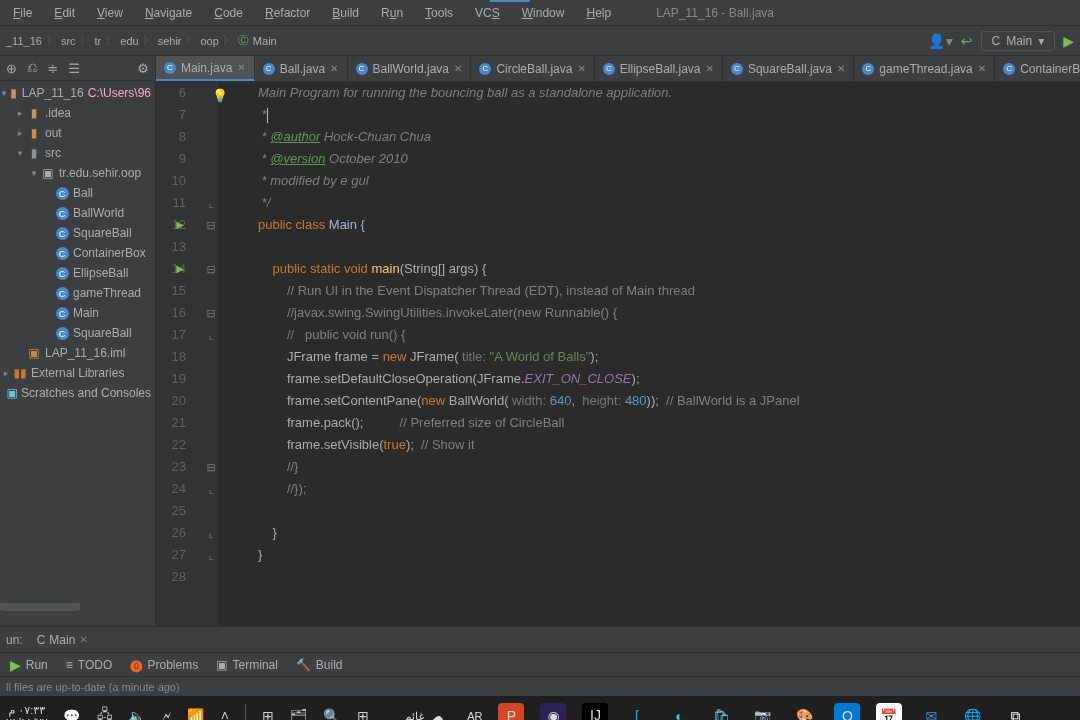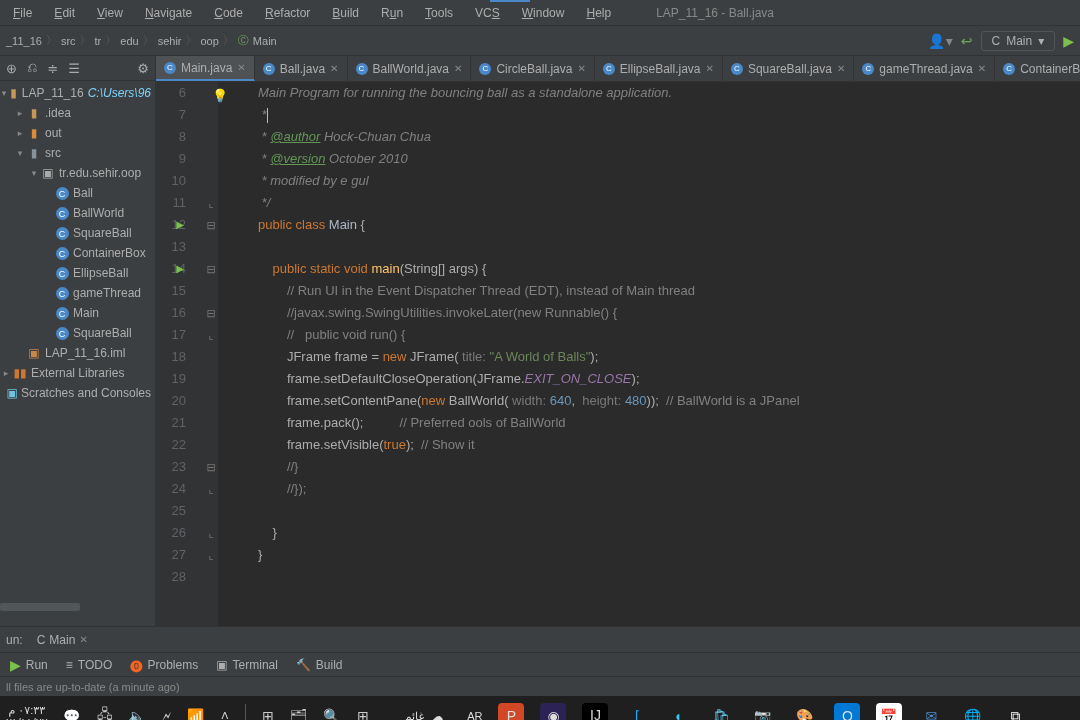--- a/index.html
+++ b/index.html
@@ -30,21 +30,21 @@
 .tree-row .chev { width: 12px; color: #888; font-size: 9px; text-align:center;}
 .tree-row .ico { width: 16px; text-align:center; }
 .tree-row .folder-brown { color: #c69757; }
 .tree-row .folder-orange { color: #d98d3e; }
 .tree-row .folder-blue { color: #87939a; }
 .tree-row .pkg { color: #a9a9a9; }
 .tree-row .class-c { background: #4a88c7; color:#fff; border-radius: 50%; width: 13px; height: 13px; font-size: 9px; display:inline-flex; align-items:center; justify-content:center;}
 .tree-row .iml { color: #c7864a; }
 .tree-row .lib { color: #cc7832;}
 .tree-label { margin-left: 3px; }
-.tree-hint { color: #7dd3fc; margin-left: 4px; font-style: italic;}
+.tree-hint { color: #f9a8d4; margin-left: 4px;}
 .indent-0 { padding-left: 0px; } .indent-1 { padding-left: 14px; } .indent-2 { padding-left: 28px; }
 .indent-3 { padding-left: 42px; }
 
 .tree-scroll { height: 8px; background:#515658; width: 80px; border-radius:2px; position:relative; margin-top:200px;}
 .tree-scroll .sc-in{height:8px; width:0;}
 
 .editor-area { flex: 1; display: flex; flex-direction: column; background: #2b2b2b; overflow:hidden;}
 .tabs { display: flex; background: #3c3f41; height: 26px; border-bottom: 1px solid #323232; overflow:hidden;}
 .tab { display: flex; align-items: center; gap: 5px; padding: 0 8px; border-right: 1px solid #323232; font-size: 12px; cursor: pointer; }
 .tab.active { background: #4e5254; border-bottom: 2px solid #4a88c7;}
@@ -341,21 +341,21 @@
         <div class="line"><span class="c-comment"> */</span></div>
         <div class="line"><span class="c-keyword">public </span><span class="c-keyword">class </span><span class="c-class">Main </span><span>{</span></div>
         <div class="line"></div>
         <div class="line"><span class="c-keyword">    public static void </span><span class="c-method">main</span><span>(String[] args) {</span></div>
         <div class="line"><span class="c-comm2">        // Run UI in the Event Dispatcher Thread (EDT), instead of Main thread</span></div>
         <div class="line"><span class="c-comm2">        //javax.swing.SwingUtilities.invokeLater(new Runnable() {</span></div>
         <div class="line"><span class="c-comm2">        //   public void run() {</span></div>
         <div class="line"><span>        JFrame frame = </span><span class="c-keyword">new </span><span>JFrame(</span><span class="c-hint"> title: </span><span class="c-string">"A World of Balls"</span><span>);</span></div>
         <div class="line"><span>        frame.setDefaultCloseOperation(JFrame.</span><span class="c-field">EXIT_ON_CLOSE</span><span>);</span></div>
         <div class="line"><span>        frame.setContentPane(</span><span class="c-keyword">new </span><span>BallWorld(</span><span class="c-hint"> width: </span><span class="c-number">640</span><span>, </span><span class="c-hint"> height: </span><span class="c-number">480</span><span>)); </span><span class="c-comm2"> // BallWorld is a JPanel</span></div>
-        <div class="line"><span>        frame.pack();</span><span>          </span><span class="c-comm2">// Preferred ools of BallWorld</span></div>
+        <div class="line"><span>        frame.pack();</span><span>          </span><span class="c-comm2">// Preferred size of CircleBall</span></div>
         <div class="line"><span>        frame.setVisible(</span><span class="c-true">true</span><span>);  </span><span class="c-comm2">// Show it</span></div>
         <div class="line"><span class="c-comm2">        //}</span></div>
         <div class="line"><span class="c-comm2">        //});</span></div>
         <div class="line"></div>
         <div class="line"><span>    }</span></div>
         <div class="line"><span>}</span></div>
         <div class="line"></div>
       </div>
     </div>
   </div>

